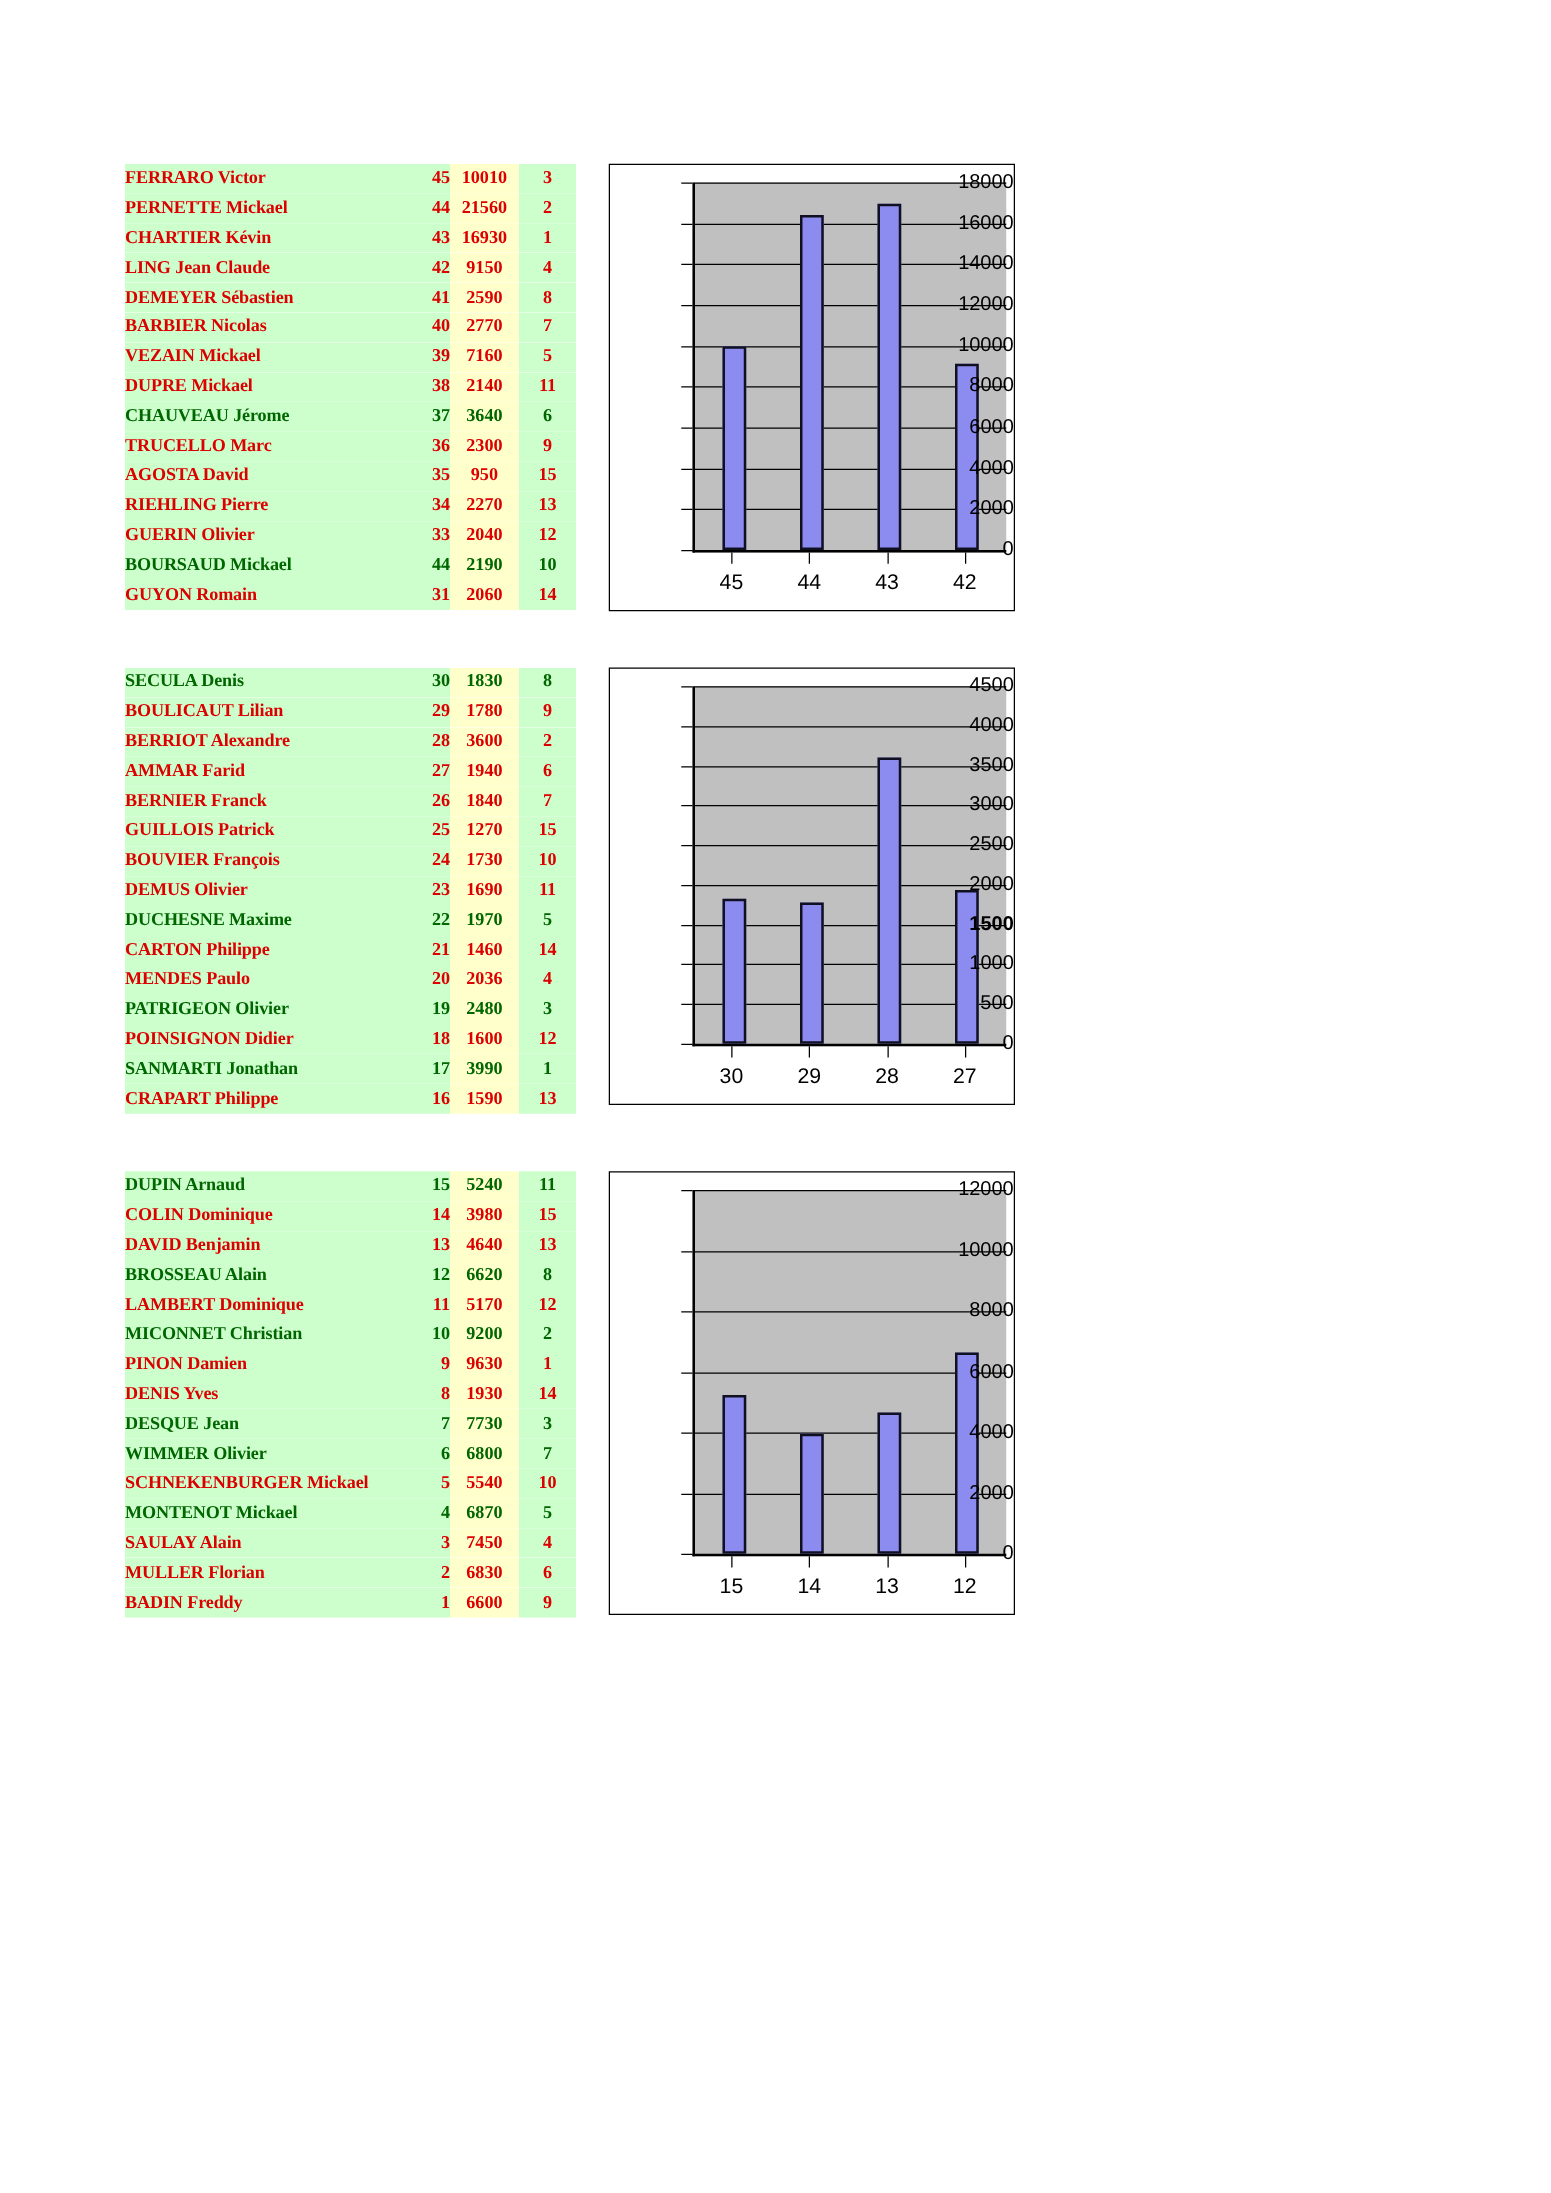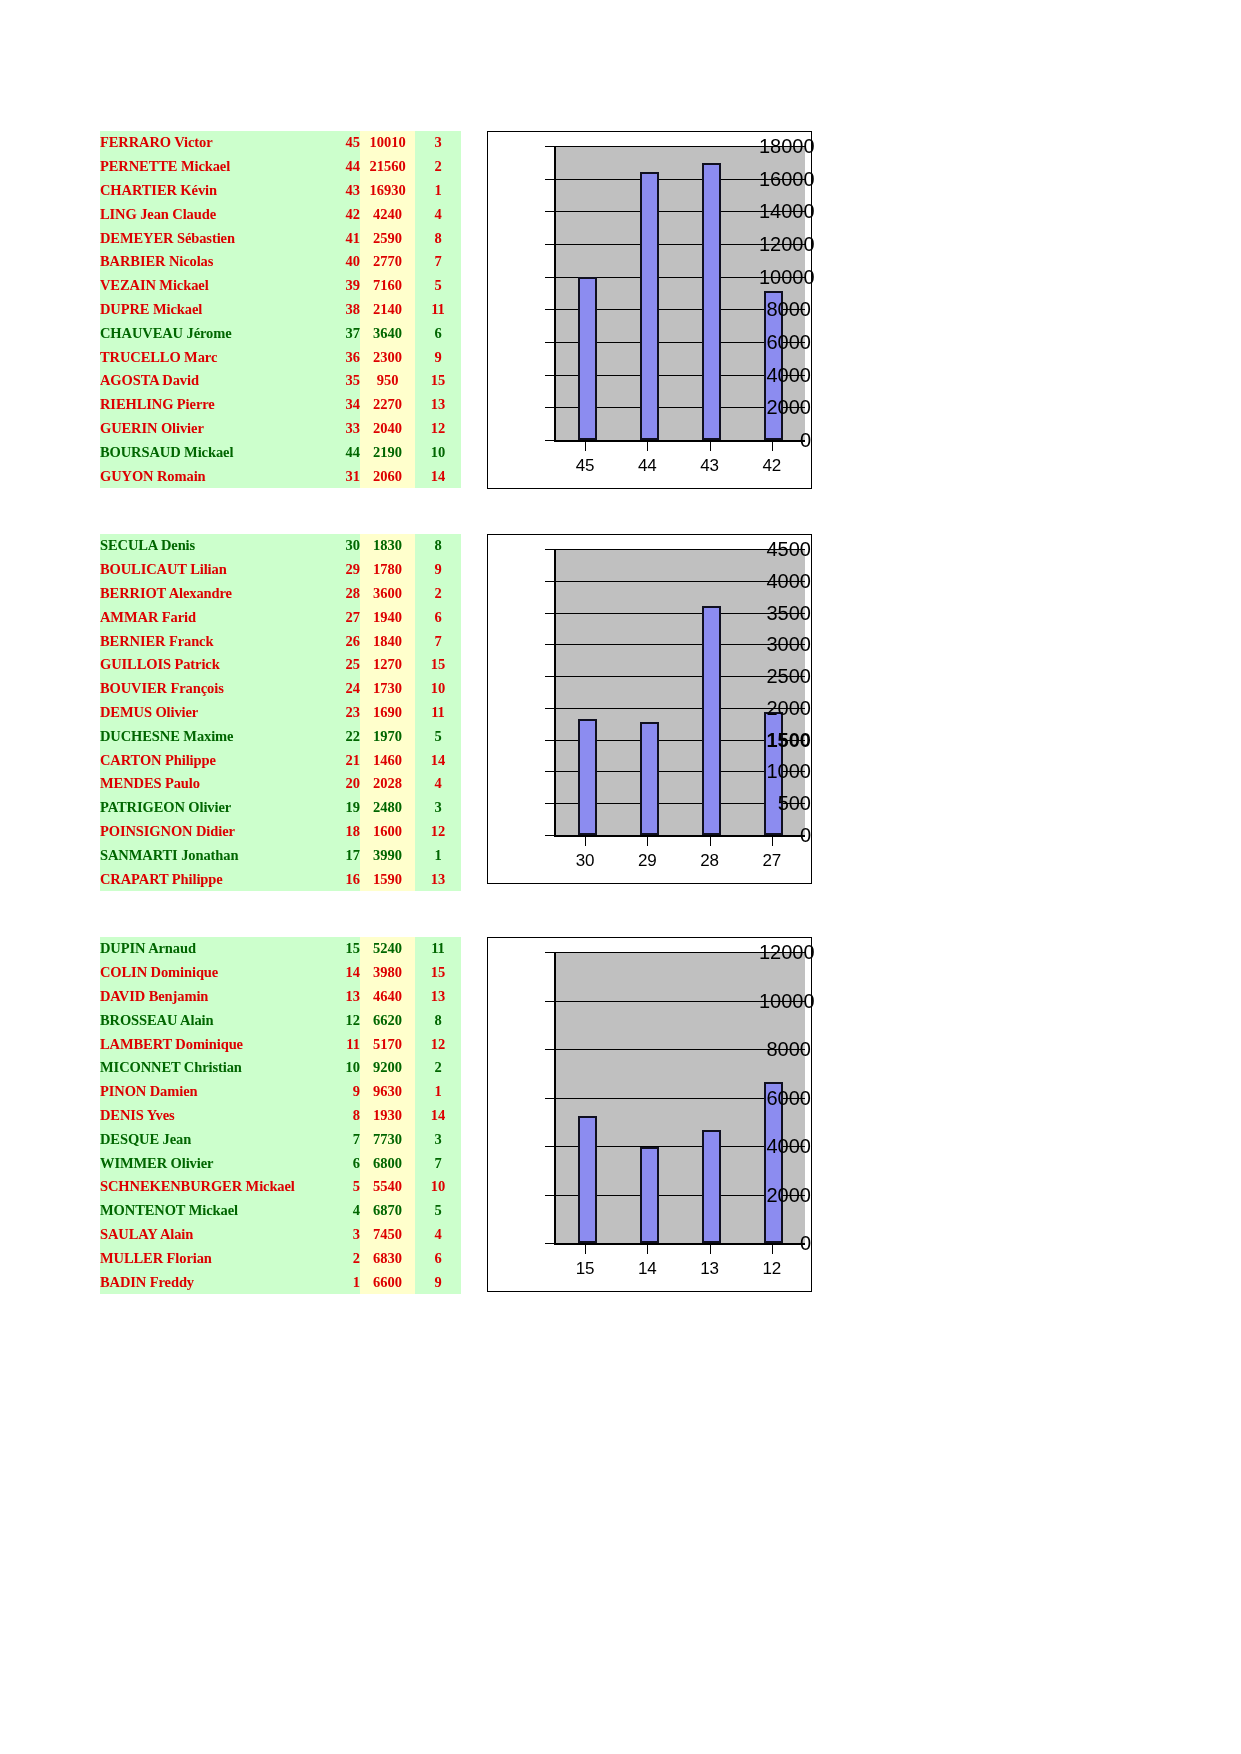--- a/index.html
+++ b/index.html
@@ -103,21 +103,21 @@
     left: 0;
     width: 100%;
     height: 1px;
     background: #000000;
   }
   .ytick-label {
     position: absolute;
     right: 0;
     text-align: right;
     font-family: "Liberation Sans", sans-serif;
-    font-size: 20px;
+    font-size: 16px;
     color: #000;
     transform: translateY(-50%);
     white-space: nowrap;
   }
   .ytick-mark {
     position: absolute;
     height: 1px;
     width: 9px;
     background: #000;
   }
@@ -165,21 +165,21 @@
           </tr>
           <tr class="hl-red">
             <td class="c-name">CHARTIER Kévin</td>
             <td class="c-num">43</td>
             <td class="c-score">16930</td>
             <td class="c-rank">1</td>
           </tr>
           <tr class="hl-red">
             <td class="c-name">LING Jean Claude</td>
             <td class="c-num">42</td>
-            <td class="c-score">4240</td>
+            <td class="c-score">9150</td>
             <td class="c-rank">4</td>
           </tr>
           <tr class="hl-red">
             <td class="c-name">DEMEYER Sébastien</td>
             <td class="c-num">41</td>
             <td class="c-score">2590</td>
             <td class="c-rank">8</td>
           </tr>
           <tr class="hl-red">
             <td class="c-name">BARBIER Nicolas</td>
@@ -351,21 +351,21 @@
           </tr>
           <tr class="hl-red">
             <td class="c-name">CARTON Philippe</td>
             <td class="c-num">21</td>
             <td class="c-score">1460</td>
             <td class="c-rank">14</td>
           </tr>
           <tr class="hl-red">
             <td class="c-name">MENDES Paulo</td>
             <td class="c-num">20</td>
-            <td class="c-score">2028</td>
+            <td class="c-score">2036</td>
             <td class="c-rank">4</td>
           </tr>
           <tr class="hl-green">
             <td class="c-name">PATRIGEON Olivier</td>
             <td class="c-num">19</td>
             <td class="c-score">2480</td>
             <td class="c-rank">3</td>
           </tr>
           <tr class="hl-red">
             <td class="c-name">POINSIGNON Didier</td>

